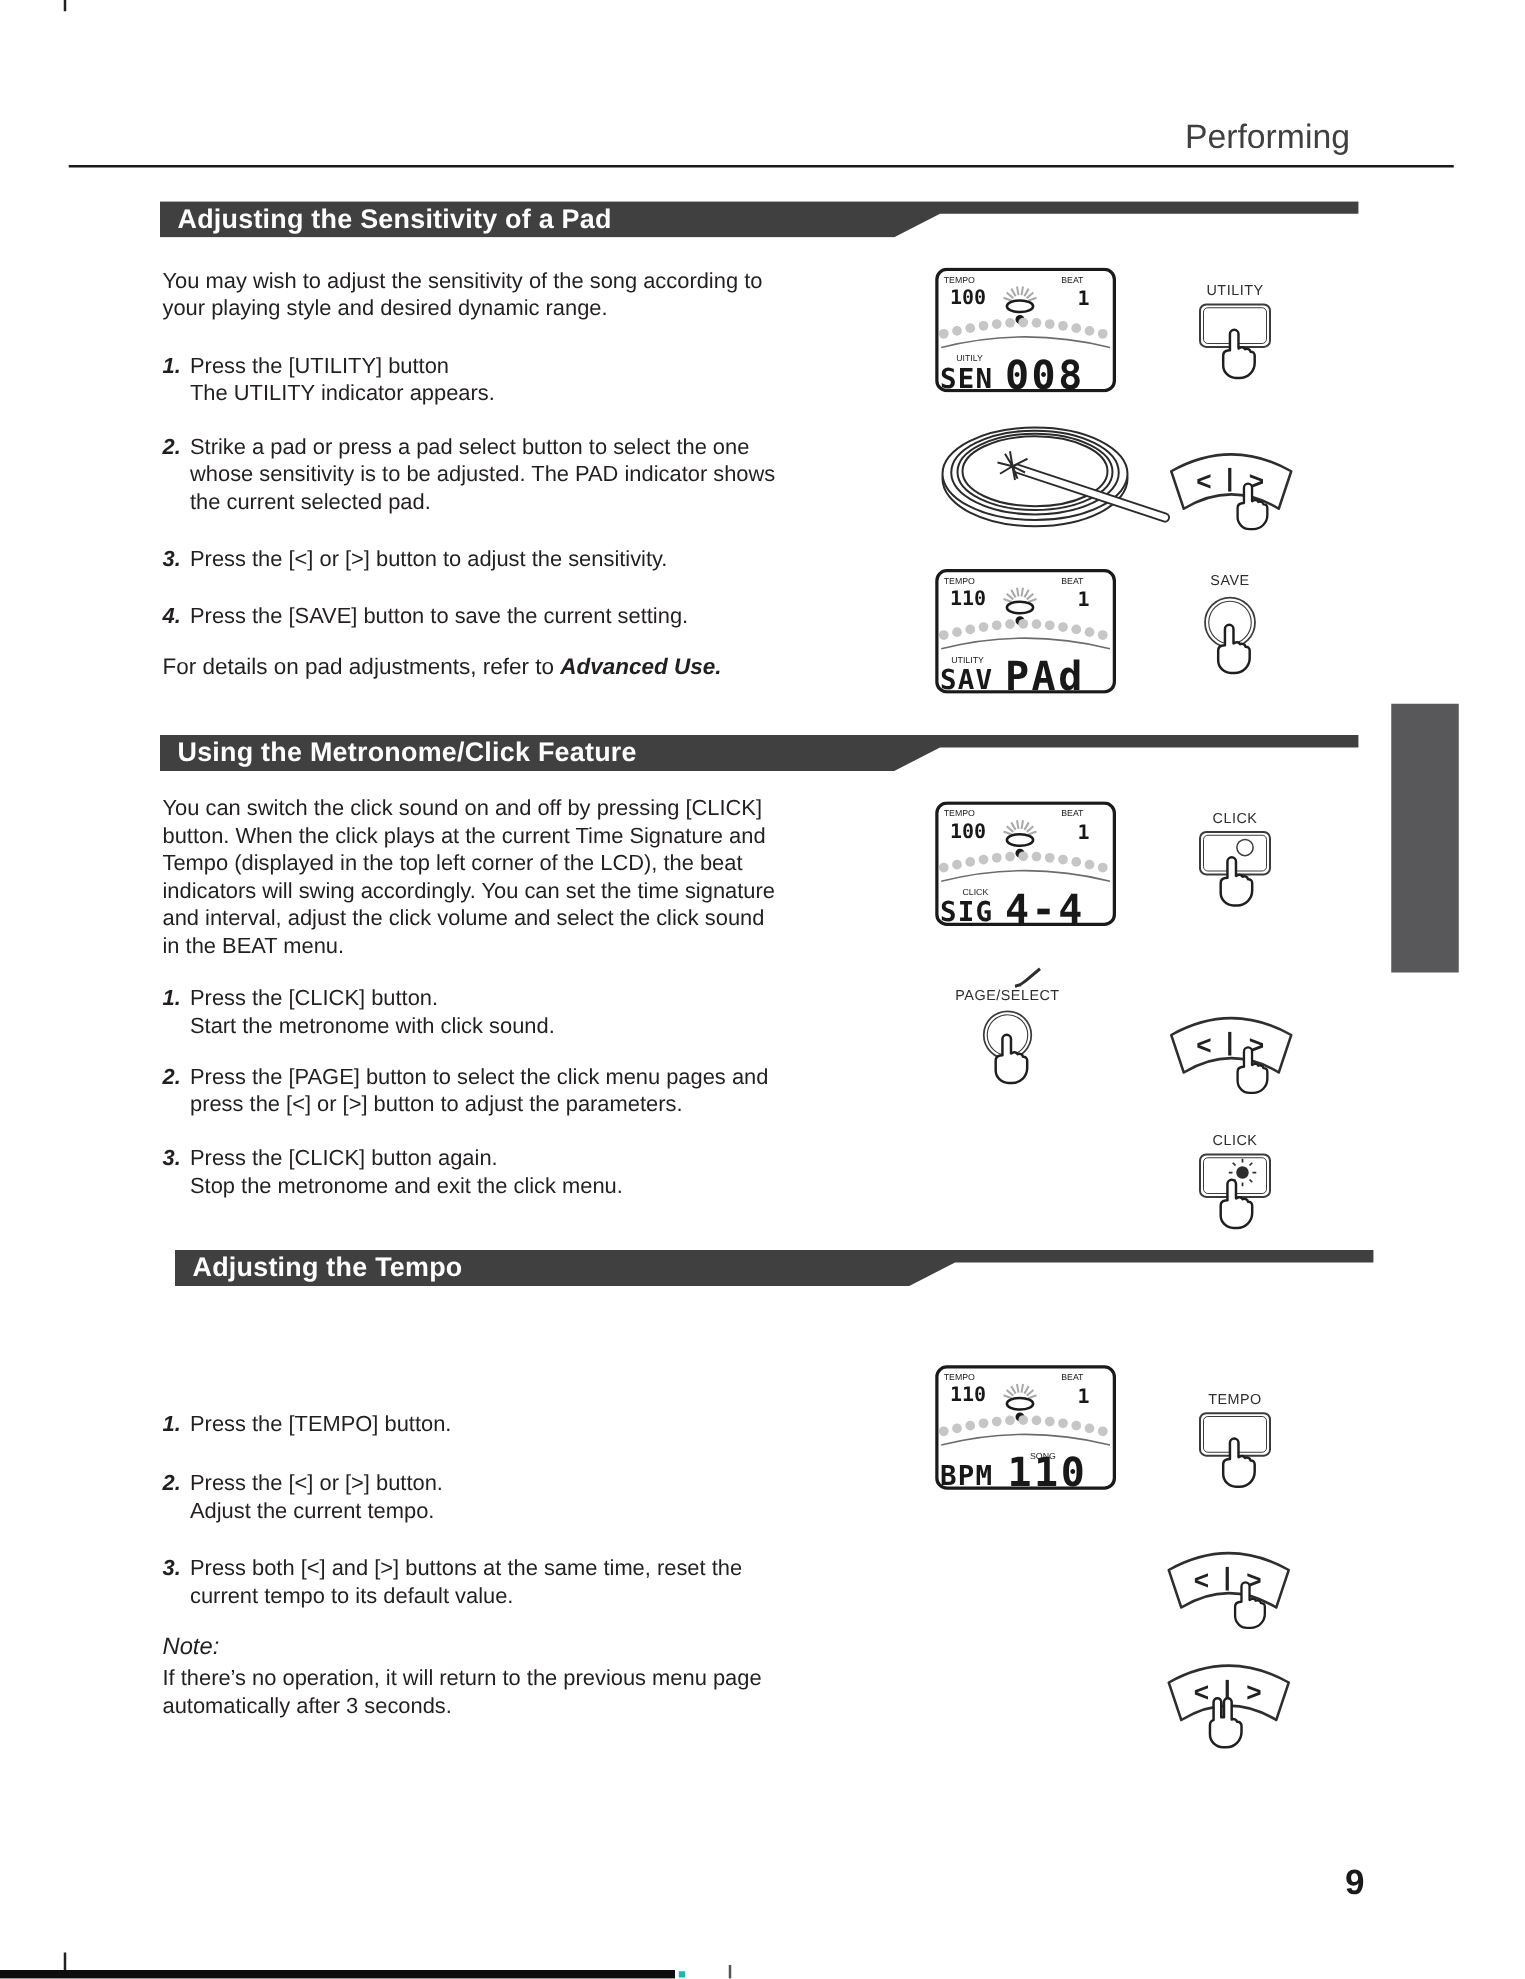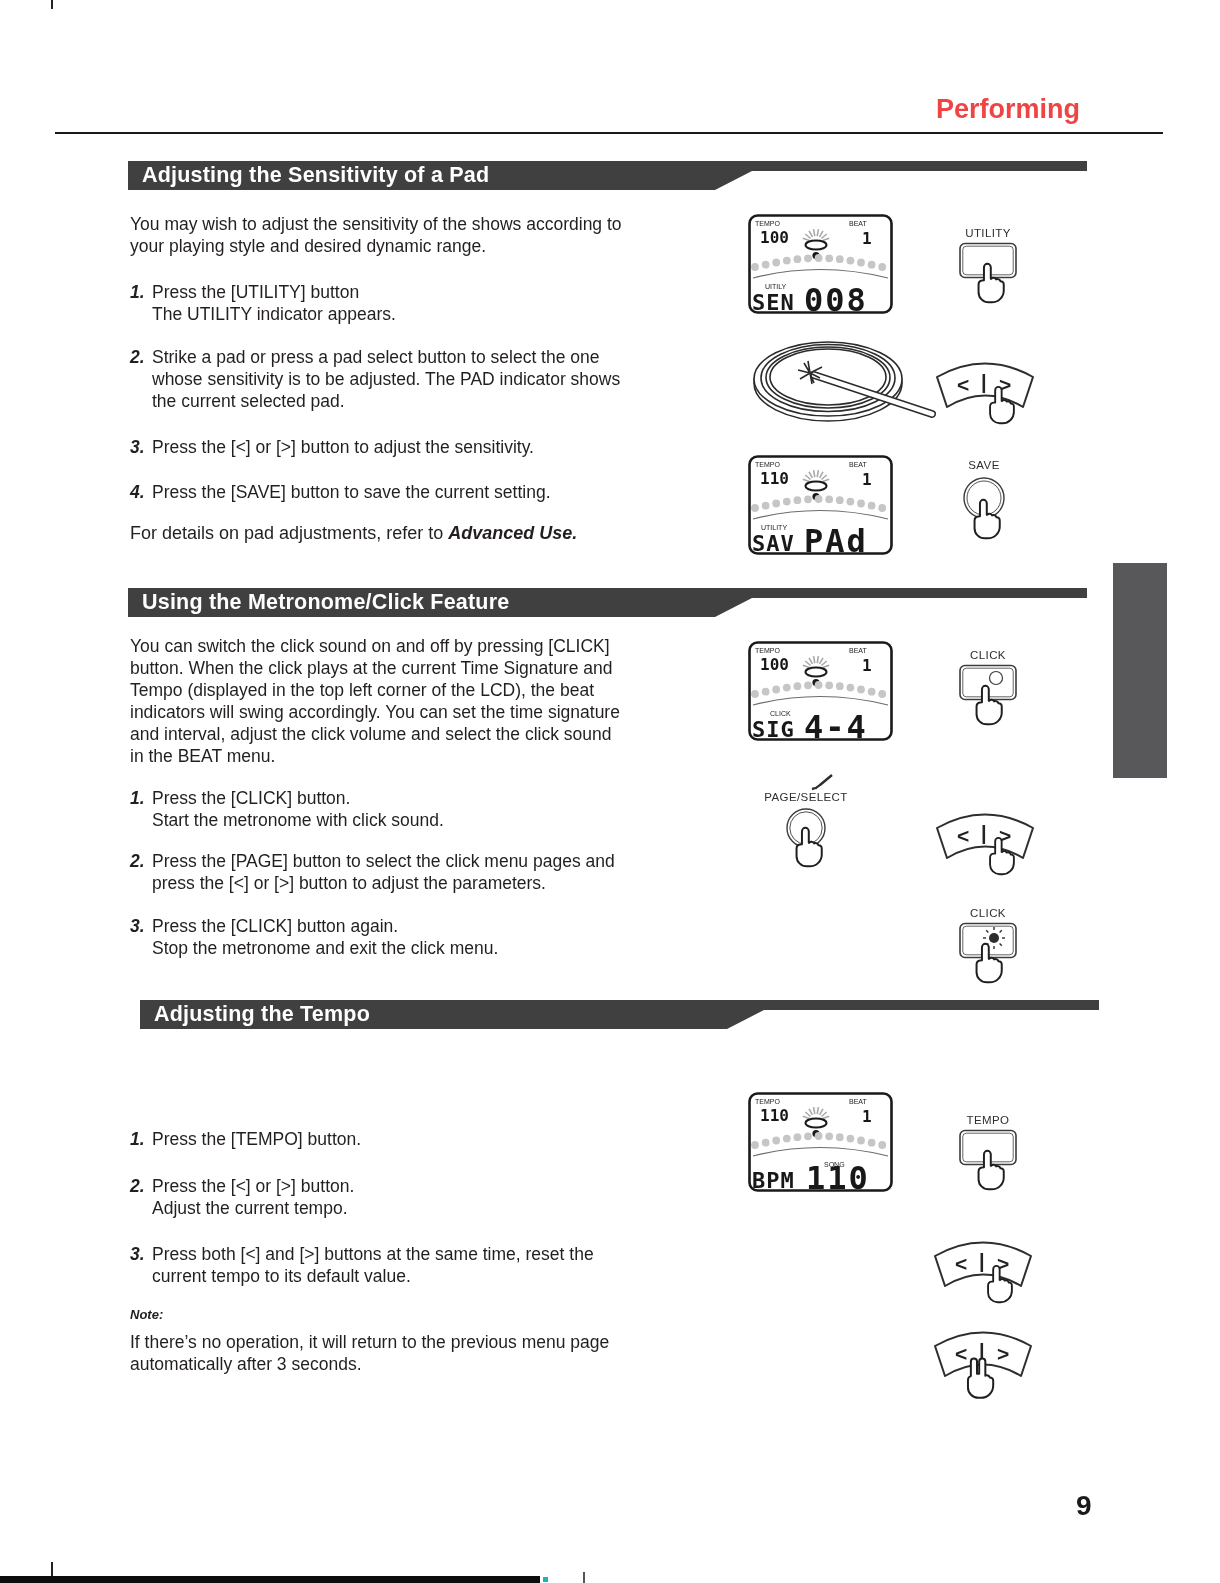--- a/index.html
+++ b/index.html
@@ -1,30 +1,30 @@
 <!DOCTYPE html>
 <html><head>
 <meta charset="utf-8">
 <style>
   html,body{margin:0;padding:0;background:#fff;}
   .page{position:relative;width:1220px;height:1583px;background:#fff;overflow:hidden;
         font-family:"Liberation Sans",sans-serif;color:#231f20;}
   .abs{position:absolute;}
-  .page-title{font-size:27px;font-weight:bold;color:#ef4444;}
+  .page-title{font-size:27px;font-weight:normal;color:#404040;}
   .rule{background:#1a1a1a;}
   .banner{width:959px;height:29px;background:#404040;color:#fff;
           clip-path:polygon(0 0,959px 0,959px 10px,624px 10px,587px 29px,0 29px);}
   .banner .bt{font-size:21.5px;font-weight:bold;line-height:29px;padding-left:14px;letter-spacing:.2px;}
   .para div{font-size:17.5px;line-height:22px;white-space:nowrap;}
   .step{display:flex;font-size:17.5px;line-height:22px;}
   .step-num{font-weight:bold;font-style:italic;width:22px;flex:none;}
   .step-lines div{white-space:nowrap;}
   .footer-note{font-size:18px;white-space:nowrap;}
   .footer-note b{font-style:italic;}
-  .note-label{font-size:13px;font-weight:bold;font-style:italic;}
+  .note-label{font-size:19px;font-weight:normal;font-style:italic;}
   .btn-illu{display:flex;flex-direction:column;align-items:center;}
   .btn-label{font-size:11.5px;color:#2e2e2e;letter-spacing:.4px;margin-bottom:3px;}
   .tab{background:#58585a;}
   .pagenum{font-size:28px;font-weight:bold;color:#1a1a1a;}
   svg text{font-family:"Liberation Sans",sans-serif;}
   svg .seg{font-family:"DejaVu Sans Mono",monospace;font-weight:bold;fill:#181818;}
 </style>
 </head>
 <body>
 
@@ -44,21 +44,21 @@
   <div class="abs" style="left:51px;top:0;width:2px;height:9px;background:#222"></div>
 
   <div class="abs page-title" style="right:140px;top:94px">Performing</div>
   <div class="abs rule" style="left:55px;top:132px;width:1108px;height:2px"></div>
 
   <div class="abs banner" style="left:128px;top:161px">
     <div class="bt">Adjusting the Sensitivity of a Pad</div>
   </div>
 
   <div class="abs para" style="left:130px;top:213px">
-    <div>You may wish to adjust the sensitivity of the shows according to</div>
+    <div>You may wish to adjust the sensitivity of the song according to</div>
     <div>your playing style and desired dynamic range.</div>
   </div>
 
   <div class="abs step" style="left:130px;top:281px">
     <span class="step-num">1.</span>
     <span class="step-lines">
       <div>Press the [UTILITY] button</div>
       <div>The UTILITY indicator appears.</div>
     </span>
   </div>

